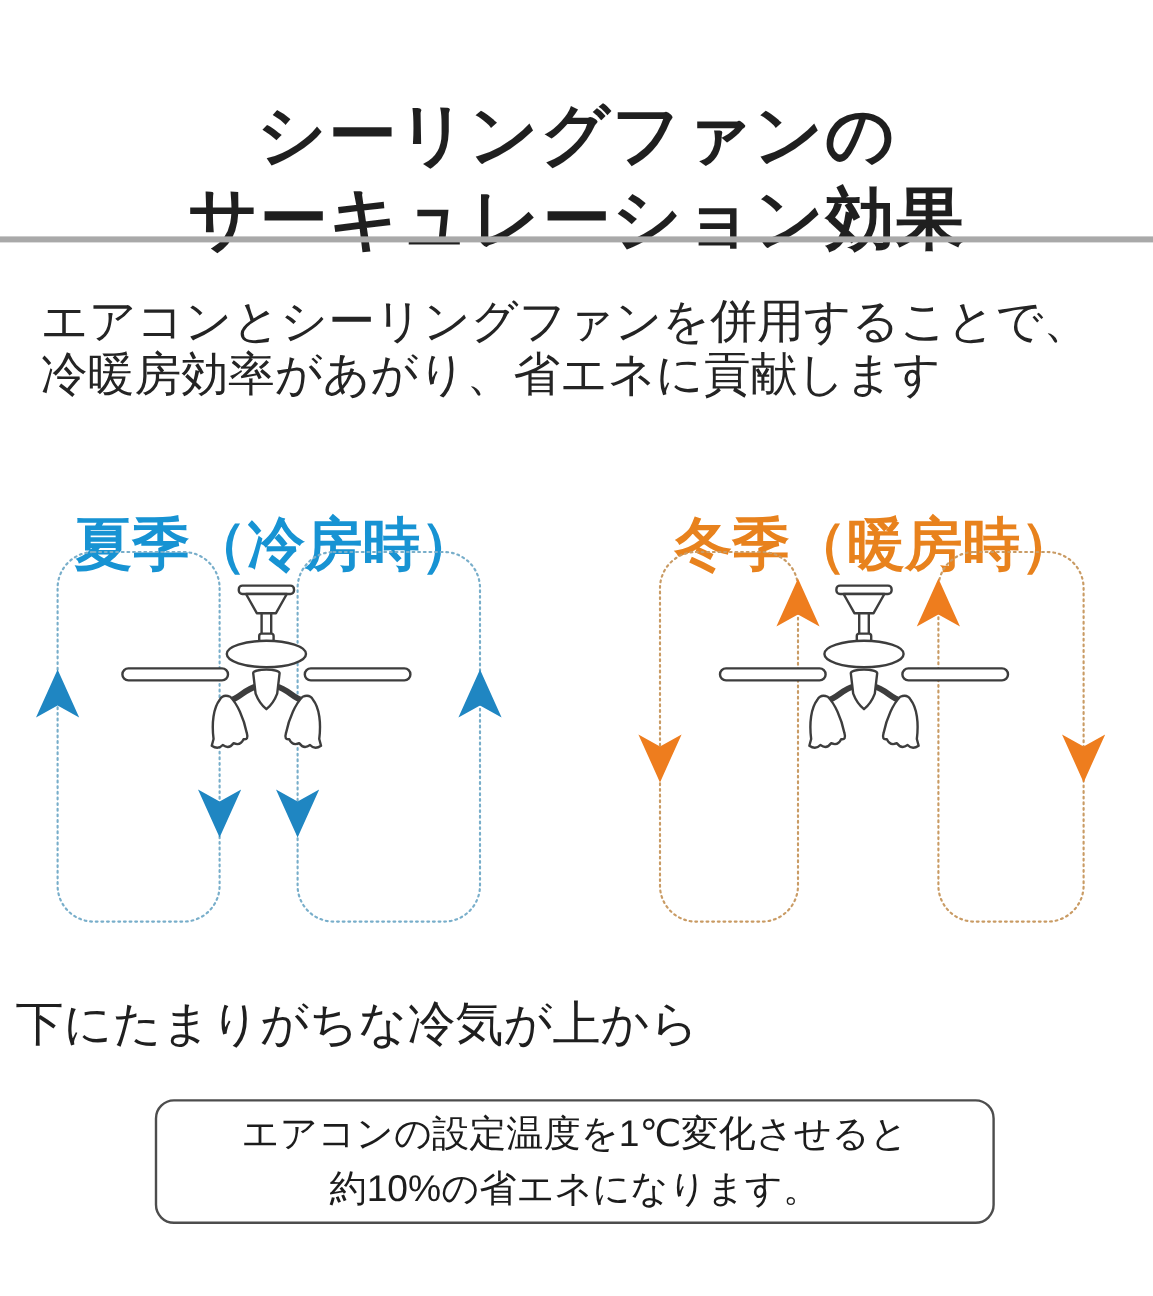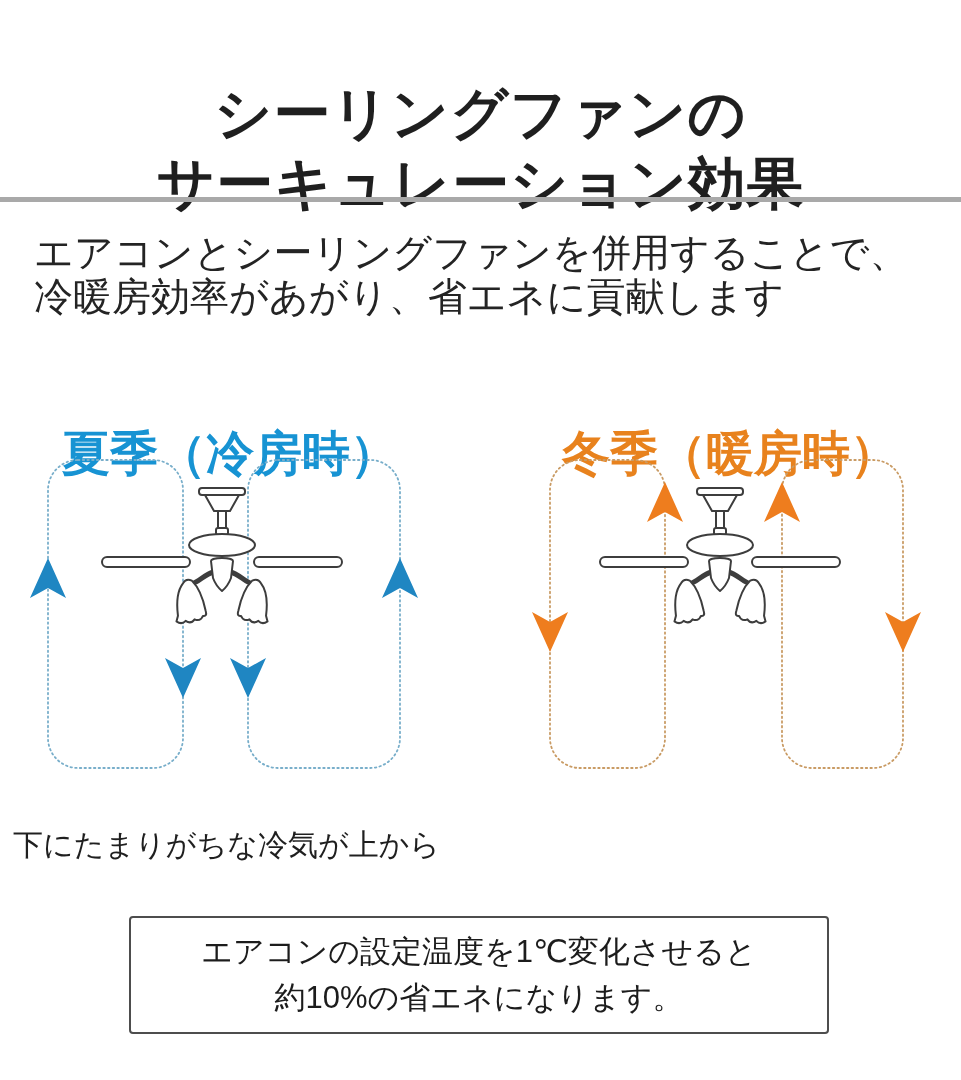--- a/index.html
+++ b/index.html
@@ -11,45 +11,45 @@
     padding-left:20px;
   }
   .title{
     position:absolute;top:40px;left:0;width:961px;text-align:center;
     font-size:57px;font-weight:bold;line-height:70px;letter-spacing:1px;
     color:var(--text,#1f1f1f);
   }
   .title span{display:block;}
   .divider{position:absolute;top:197px;left:0;width:961px;height:5px;background:var(--divider,#a9a9a9);}
   .subtitle{
-    position:absolute;top:192px;left:34px;width:920px;
+    position:absolute;top:208px;left:34px;width:920px;
     font-size:39px;line-height:44px;color:#242424;
   }
   .subtitle span{display:block;white-space:nowrap;}
   .col-heading{
     position:absolute;top:382px;width:440px;text-align:center;
     font-size:48px;font-weight:bold;white-space:nowrap;
   }
   .col-heading.summer{left:10px;color:var(--summer-accent,#1793d3);}
   .col-heading.winter{left:510px;color:var(--winter-accent,#e8821d);margin-top:40px;}
   .diagram{position:absolute;top:450px;width:440px;height:340px;}
   #summer-diagram{left:10px;--loop:var(--summer-loop);--arrow:var(--summer-arrow);}
   #winter-diagram{left:510px;--loop:var(--winter-loop);--arrow:var(--winter-arrow);}
   .loop{
     fill:none;stroke:var(--loop,#78aeca);stroke-width:1.8;
     stroke-dasharray:1.5 3.2;stroke-linecap:round;
   }
   .dart-use{fill:var(--arrow,#1f86c2);}
-  .caption{position:absolute;top:794px;font-size:30px;line-height:41px;color:#1f1f1f;}
+  .caption{position:absolute;top:794px;font-size:40px;line-height:41px;color:#1f1f1f;}
   .caption span{display:block;white-space:nowrap;}
   .caption.summer{left:13px;width:470px;}
   .caption.winter{left:507px;width:454px;}
   .note{
-    position:absolute;left:129px;top:916px;width:700px;height:118px;
-    box-sizing:border-box;border:2px solid var(--note-border,#4d4d4d);border-radius:4px;
+    position:absolute;left:129px;top:916px;width:700px;height:104px;
+    box-sizing:border-box;border:2px solid var(--note-border,#4d4d4d);border-radius:16px;
     display:flex;flex-direction:column;justify-content:center;text-align:center;
     font-size:31px;line-height:46px;color:#1c1c1c;background:#fff;
   }
 </style>
 </head>
 <body>
 
 <div class="stage">
 
   <h1 class="title">

